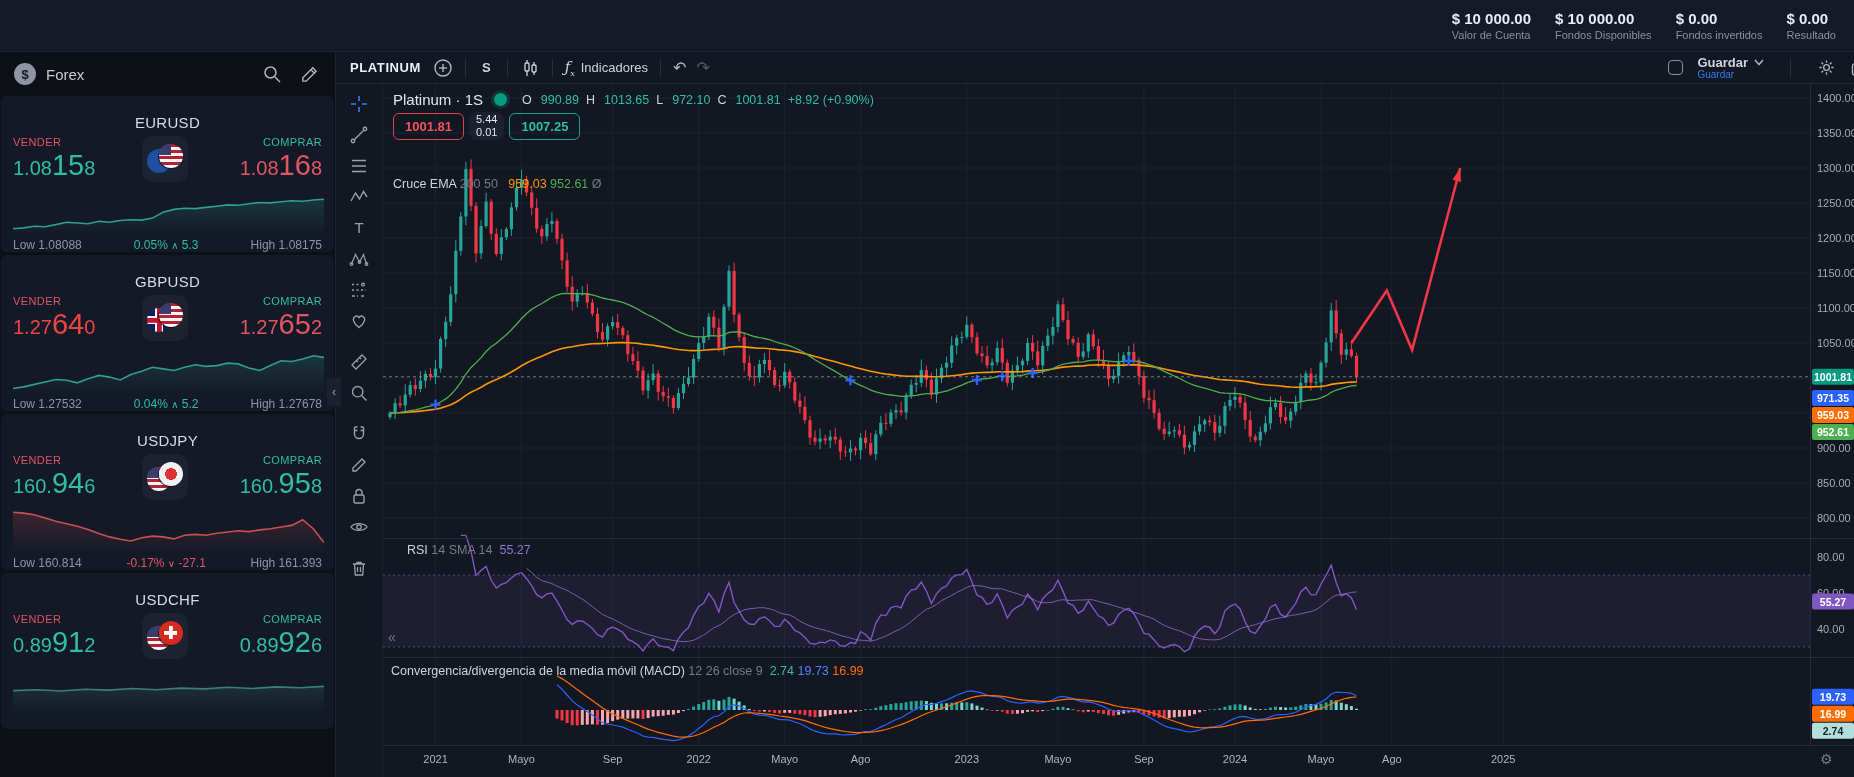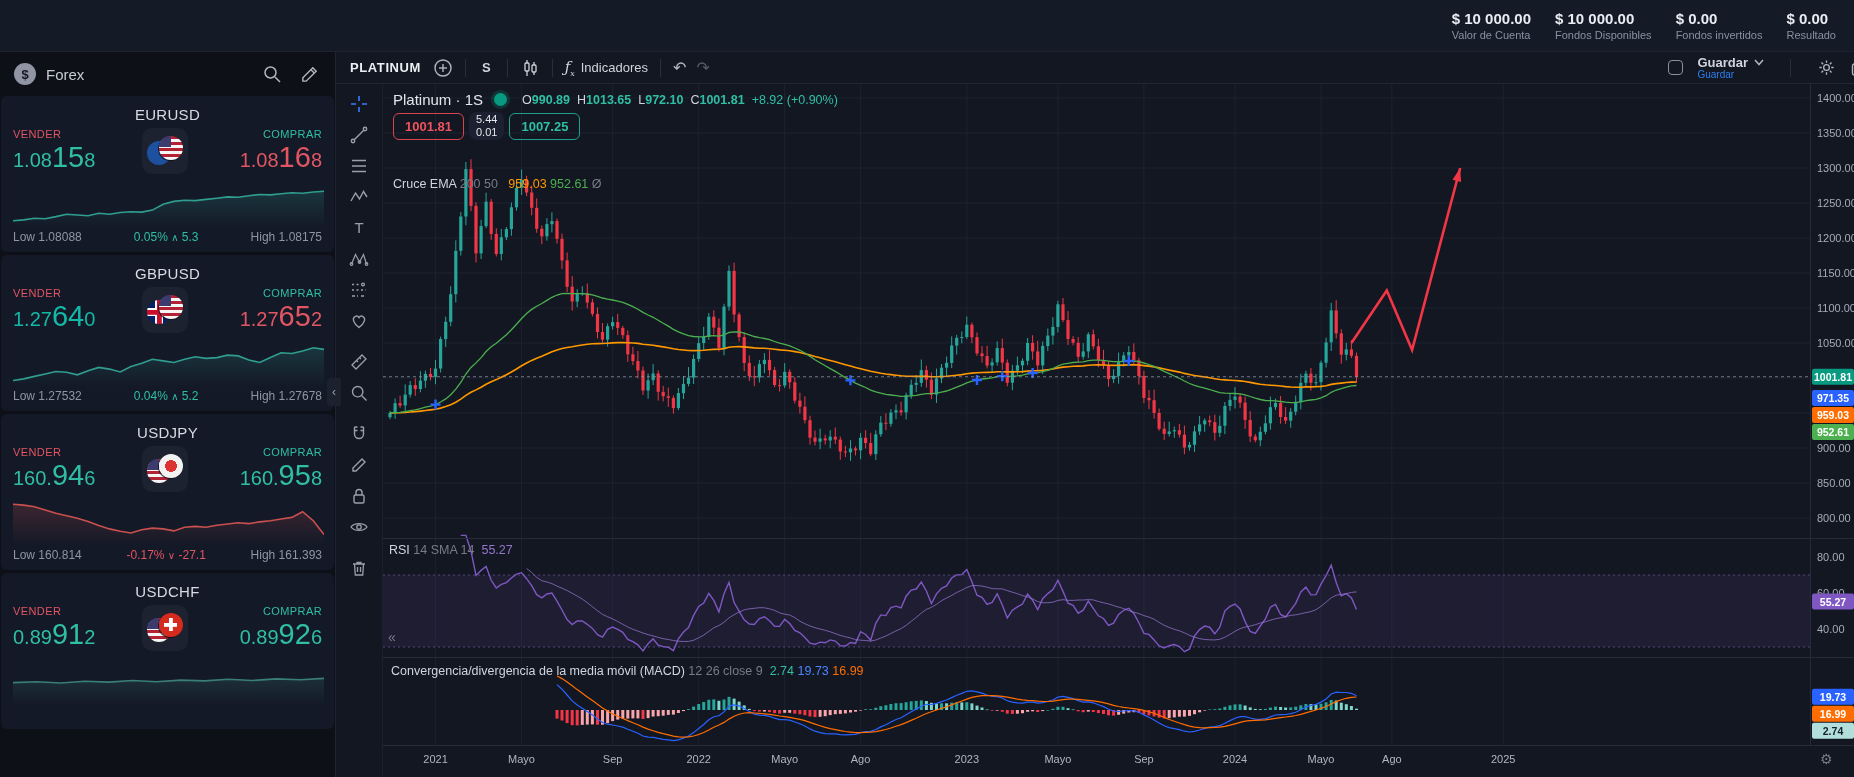--- a/index.html
+++ b/index.html
@@ -19,21 +19,21 @@
 
   
   #sidebar { position:absolute; left:0; top:52px; width:335px; height:725px; background:#0d1017; overflow:hidden; }
   .side-head { height:44px; display:flex; align-items:center; padding:0 16px 0 14px; }
   .cur-icon { width:22px; height:22px; border-radius:50%; background:#8f95a3; color:#141823; font-weight:700; font-size:13px; display:flex; align-items:center; justify-content:center; }
   .side-head .t { margin-left:10px; font-size:15px; color:#c7cbd4; }
   .side-head .spacer { flex:1; }
   .side-head svg { margin-left:18px; cursor:pointer; }
 
   .card { position:relative; margin:0 1px 3px 1px; height:156px; background:#141927; border-radius:6px; padding:8px 12px 6px 12px; }
-  .c-title { text-align:center; font-size:15px; color:#d8dbe2; letter-spacing:.3px; margin-top:2px; }
+  .c-title { text-align:center; font-size:15px; color:#d8dbe2; letter-spacing:.3px; margin-top:10px; }
   .c-row { display:flex; align-items:center; margin-top:4px; height:48px; }
   .side-col { width:118px; cursor:pointer; }
   .side-col .lbl { font-size:11px; letter-spacing:.4px; }
   .lbl.sell-l { color:#e25563; }
   .lbl.buy-l  { color:#2fbfa4; text-align:right; }
   .val { font-size:20px; margin-top:1px; white-space:nowrap; }
   .val b { font-size:29px; font-weight:500; }
   .side-col.right { margin-left:auto; text-align:right; }
   .flags { width:46px; height:46px; background:#1d2230; border-radius:10px; position:relative; margin:0 auto; flex:0 0 auto; left:2px; }
   .flag { position:absolute; width:24px; height:24px; border-radius:50%; }
@@ -81,33 +81,33 @@
   .tool.gap { margin-top:10px; }
 
   
   #chart { position:absolute; left:383px; top:84px; width:1471px; height:693px; background:#131722; }
   #chart-svg { position:absolute; inset:0; }
   .ov { position:absolute; font-size:12.5px; pointer-events:none; white-space:nowrap; }
   .lg1 { top:7px; left:10px; display:flex; align-items:center; gap:7px; }
   .lg-title { font-size:15px; color:#e3e6ec; margin-right:4px; }
   .lg-dot { width:13px; height:13px; border-radius:50%; background:#089981; box-shadow:0 0 0 3px rgba(8,153,129,.22); margin-right:8px; }
   .kv i { font-style:normal; color:#d1d4dc; }
-  .kv b { font-weight:700; color:#2fbfa4; }
+  .kv b { font-weight:400; color:#2fbfa4;padding-left:9px; }
   .lg-chg { color:#2fbfa4; }
   .lg2 { top:28px; left:10px; display:flex; align-items:center; gap:5px; }
   .px-box { border:1px solid; border-radius:6px; padding:5px 11px; font-size:13px; font-weight:600; }
   .px-box.sell { border-color:#d8454f; color:#ef5360; }
   .px-box.buy  { border-color:#1f9e8e; color:#2fbfa4; }
   .spread { background:#1b2130; border-radius:8px; padding:1px 7px; text-align:center; color:#e3e6ec; font-size:11px; line-height:13px; }
   .lg3 { top:93px; left:10px; color:#d1d4dc; font-size:12.5px; }
   .lg3 .dim, .rsi-head .dim, .macd-head .dim { color:#787b86; }
   .v-orange { color:#ff9800; } .v-green { color:#4caf50; }
   .v-purple { color:#9575cd; } .v-teal { color:#2fbfa4; }
   .v-blue { color:#4f83ff; } .v-oranged { color:#ff6d00; }
-  .rsi-head { top:459px; left:6px; }
+  .rsi-head { top:459px; left:24px; }
   .macd-head { top:580px; left:8px; }
   #side-collapse { position:absolute; left:327px; top:378px; width:14px; height:28px; background:#1c212e; border-radius:4px 0 0 4px; color:#9aa0ab; display:flex; align-items:center; justify-content:center; font-size:12px; cursor:pointer; z-index:5; }
 </style>
 </head>
 <body>
 
 <div id="app">
 
   <header id="topbar">
     <div class="stats">
@@ -176,21 +176,21 @@
         <span class="chg" style="color: rgb(47, 191, 164);"><span>0.05%</span> <span class="caret">∧</span> <span>5.3</span></span>
         <span>High 1.08175</span>
       </div>
     </div>
 
     <div class="card">
       <div class="c-title">GBPUSD</div>
       <div class="c-row">
         <div class="side-col">
           <div class="lbl sell-l">VENDER</div>
-          <div class="val sellv" style="color: #14b8a6;"><span>1.27</span><b>64</b><span>0</span></div>
+          <div class="val sellv" style="color: #ef4444;"><span>1.27</span><b>64</b><span>0</span></div>
         </div>
         <div class="flags">
             <i class="flag one f-gb"></i>
             <i class="flag two f-us"></i>
           </div>
         <div class="side-col right">
           <div class="lbl buy-l">COMPRAR</div>
           <div class="val buyv" style="color: rgb(226, 85, 99);"><span>1.27</span><b>65</b><span>2</span></div>
         </div>
       </div>

